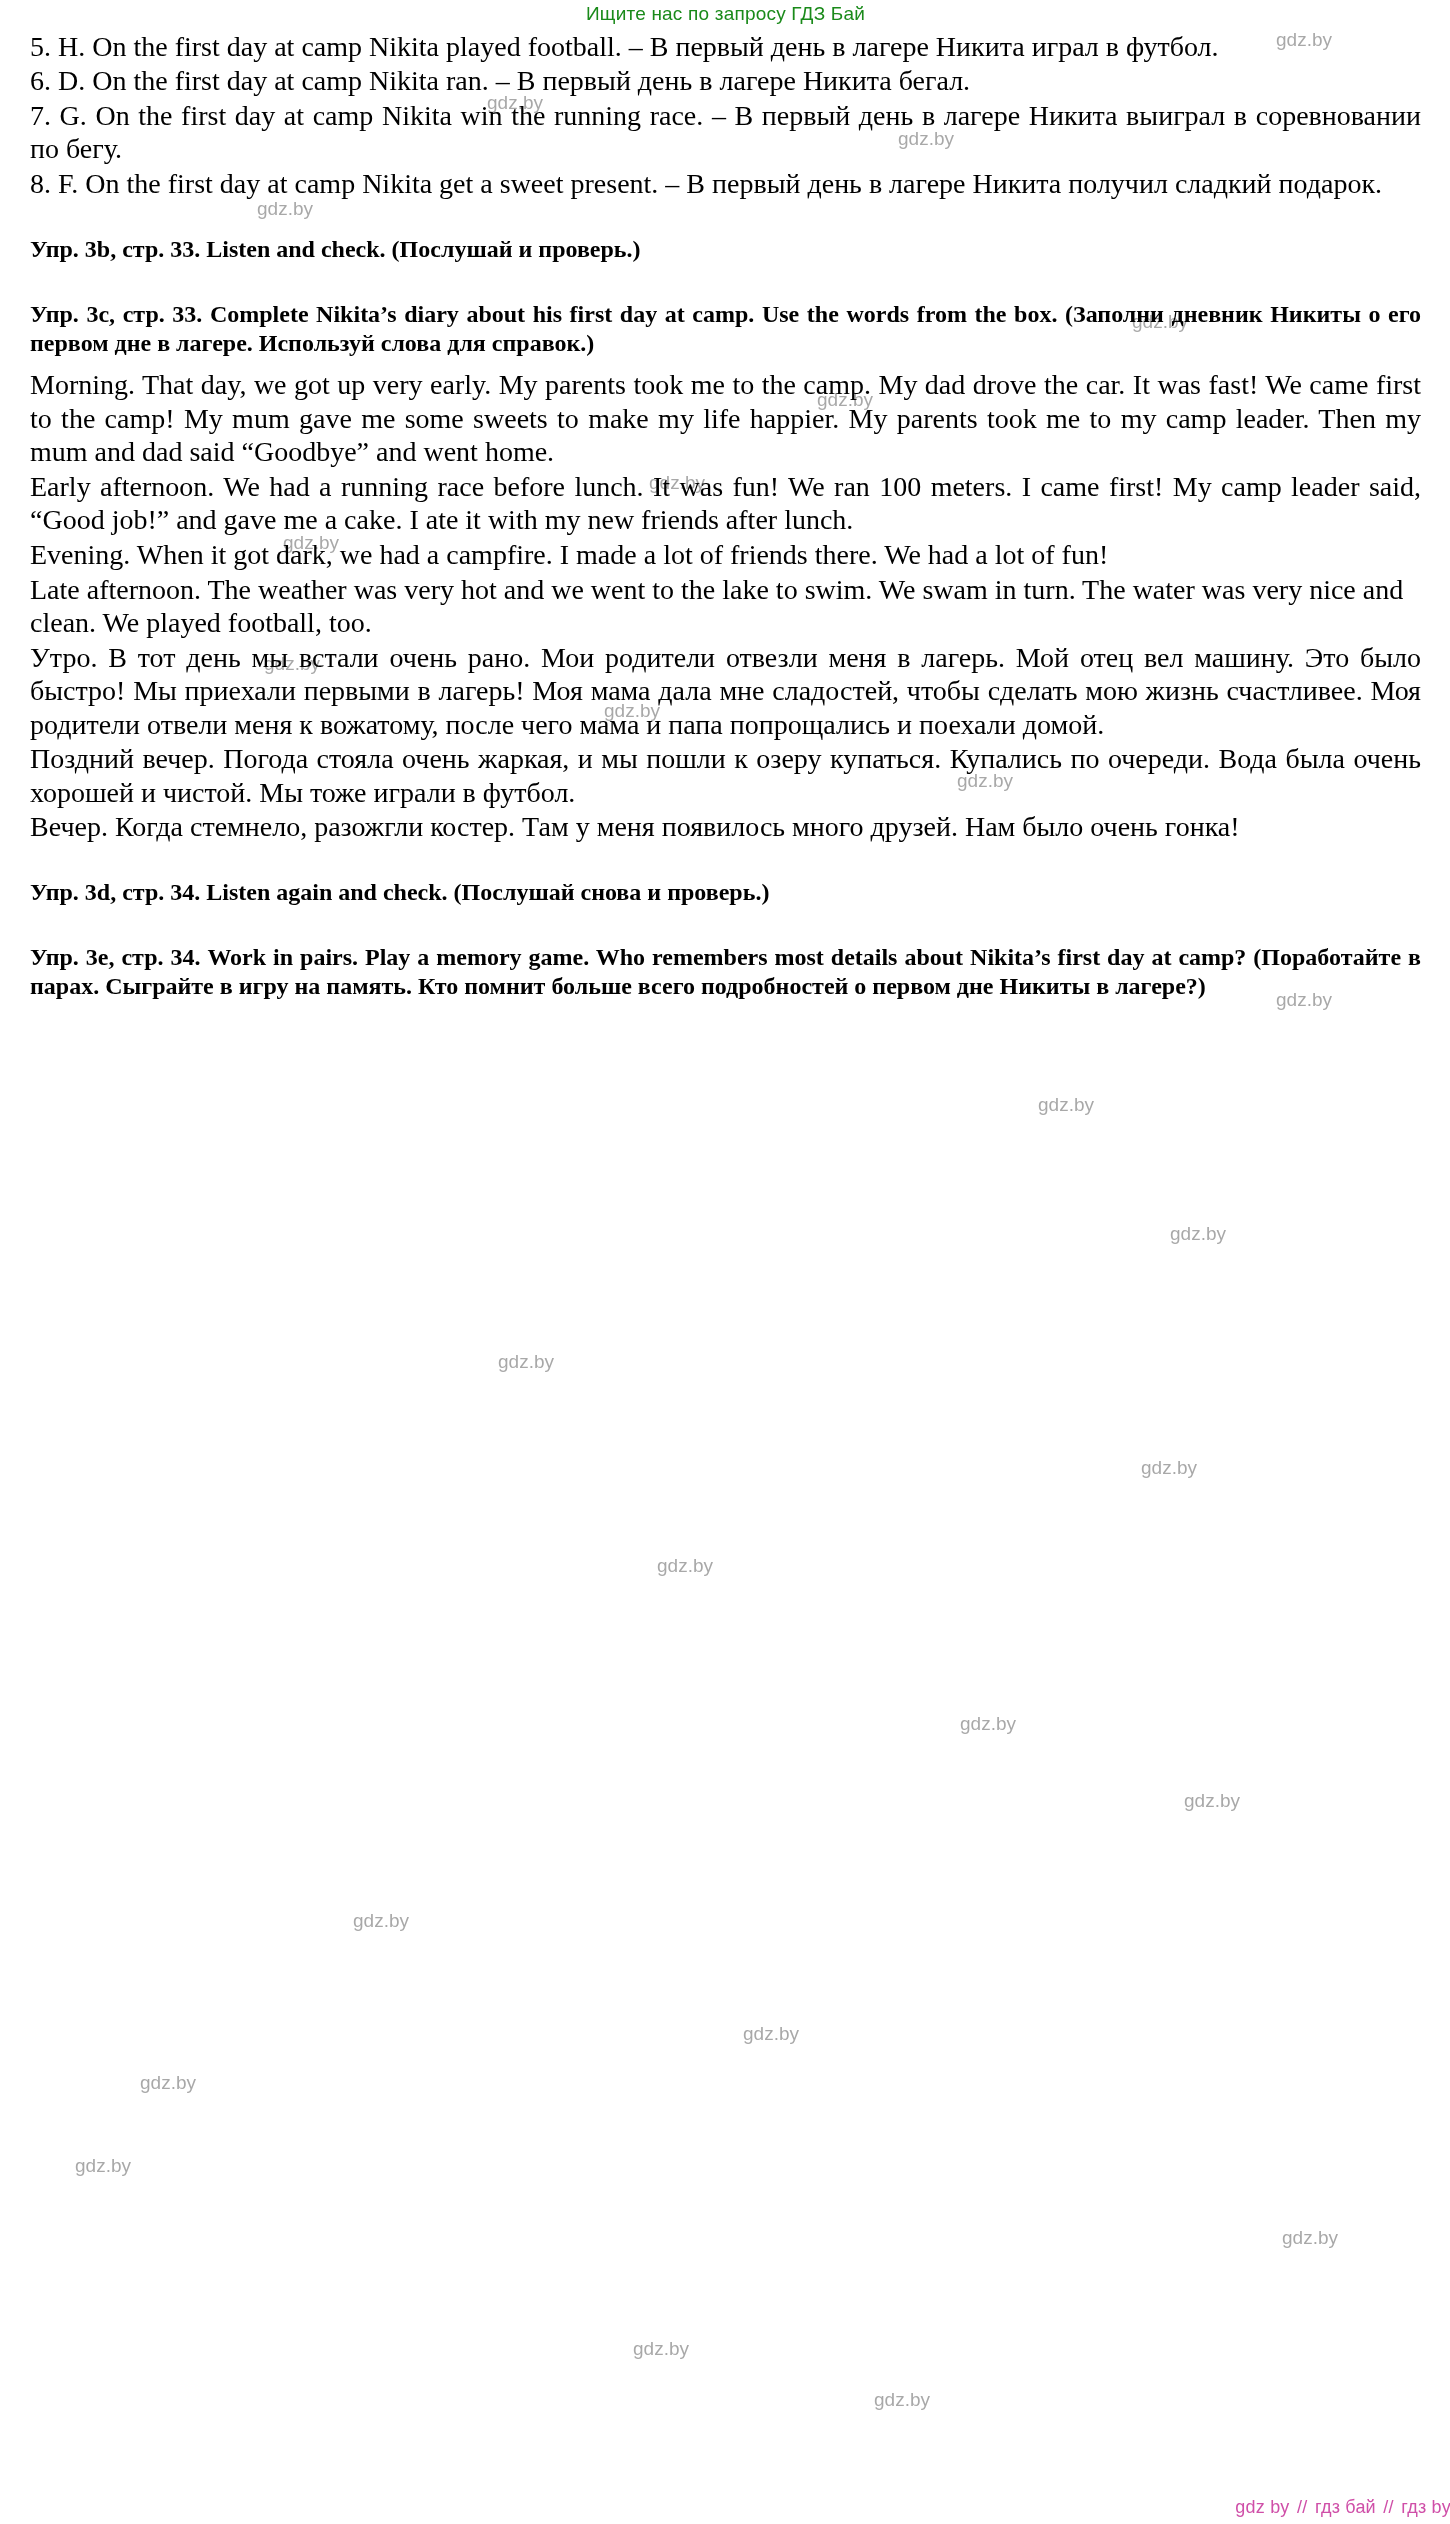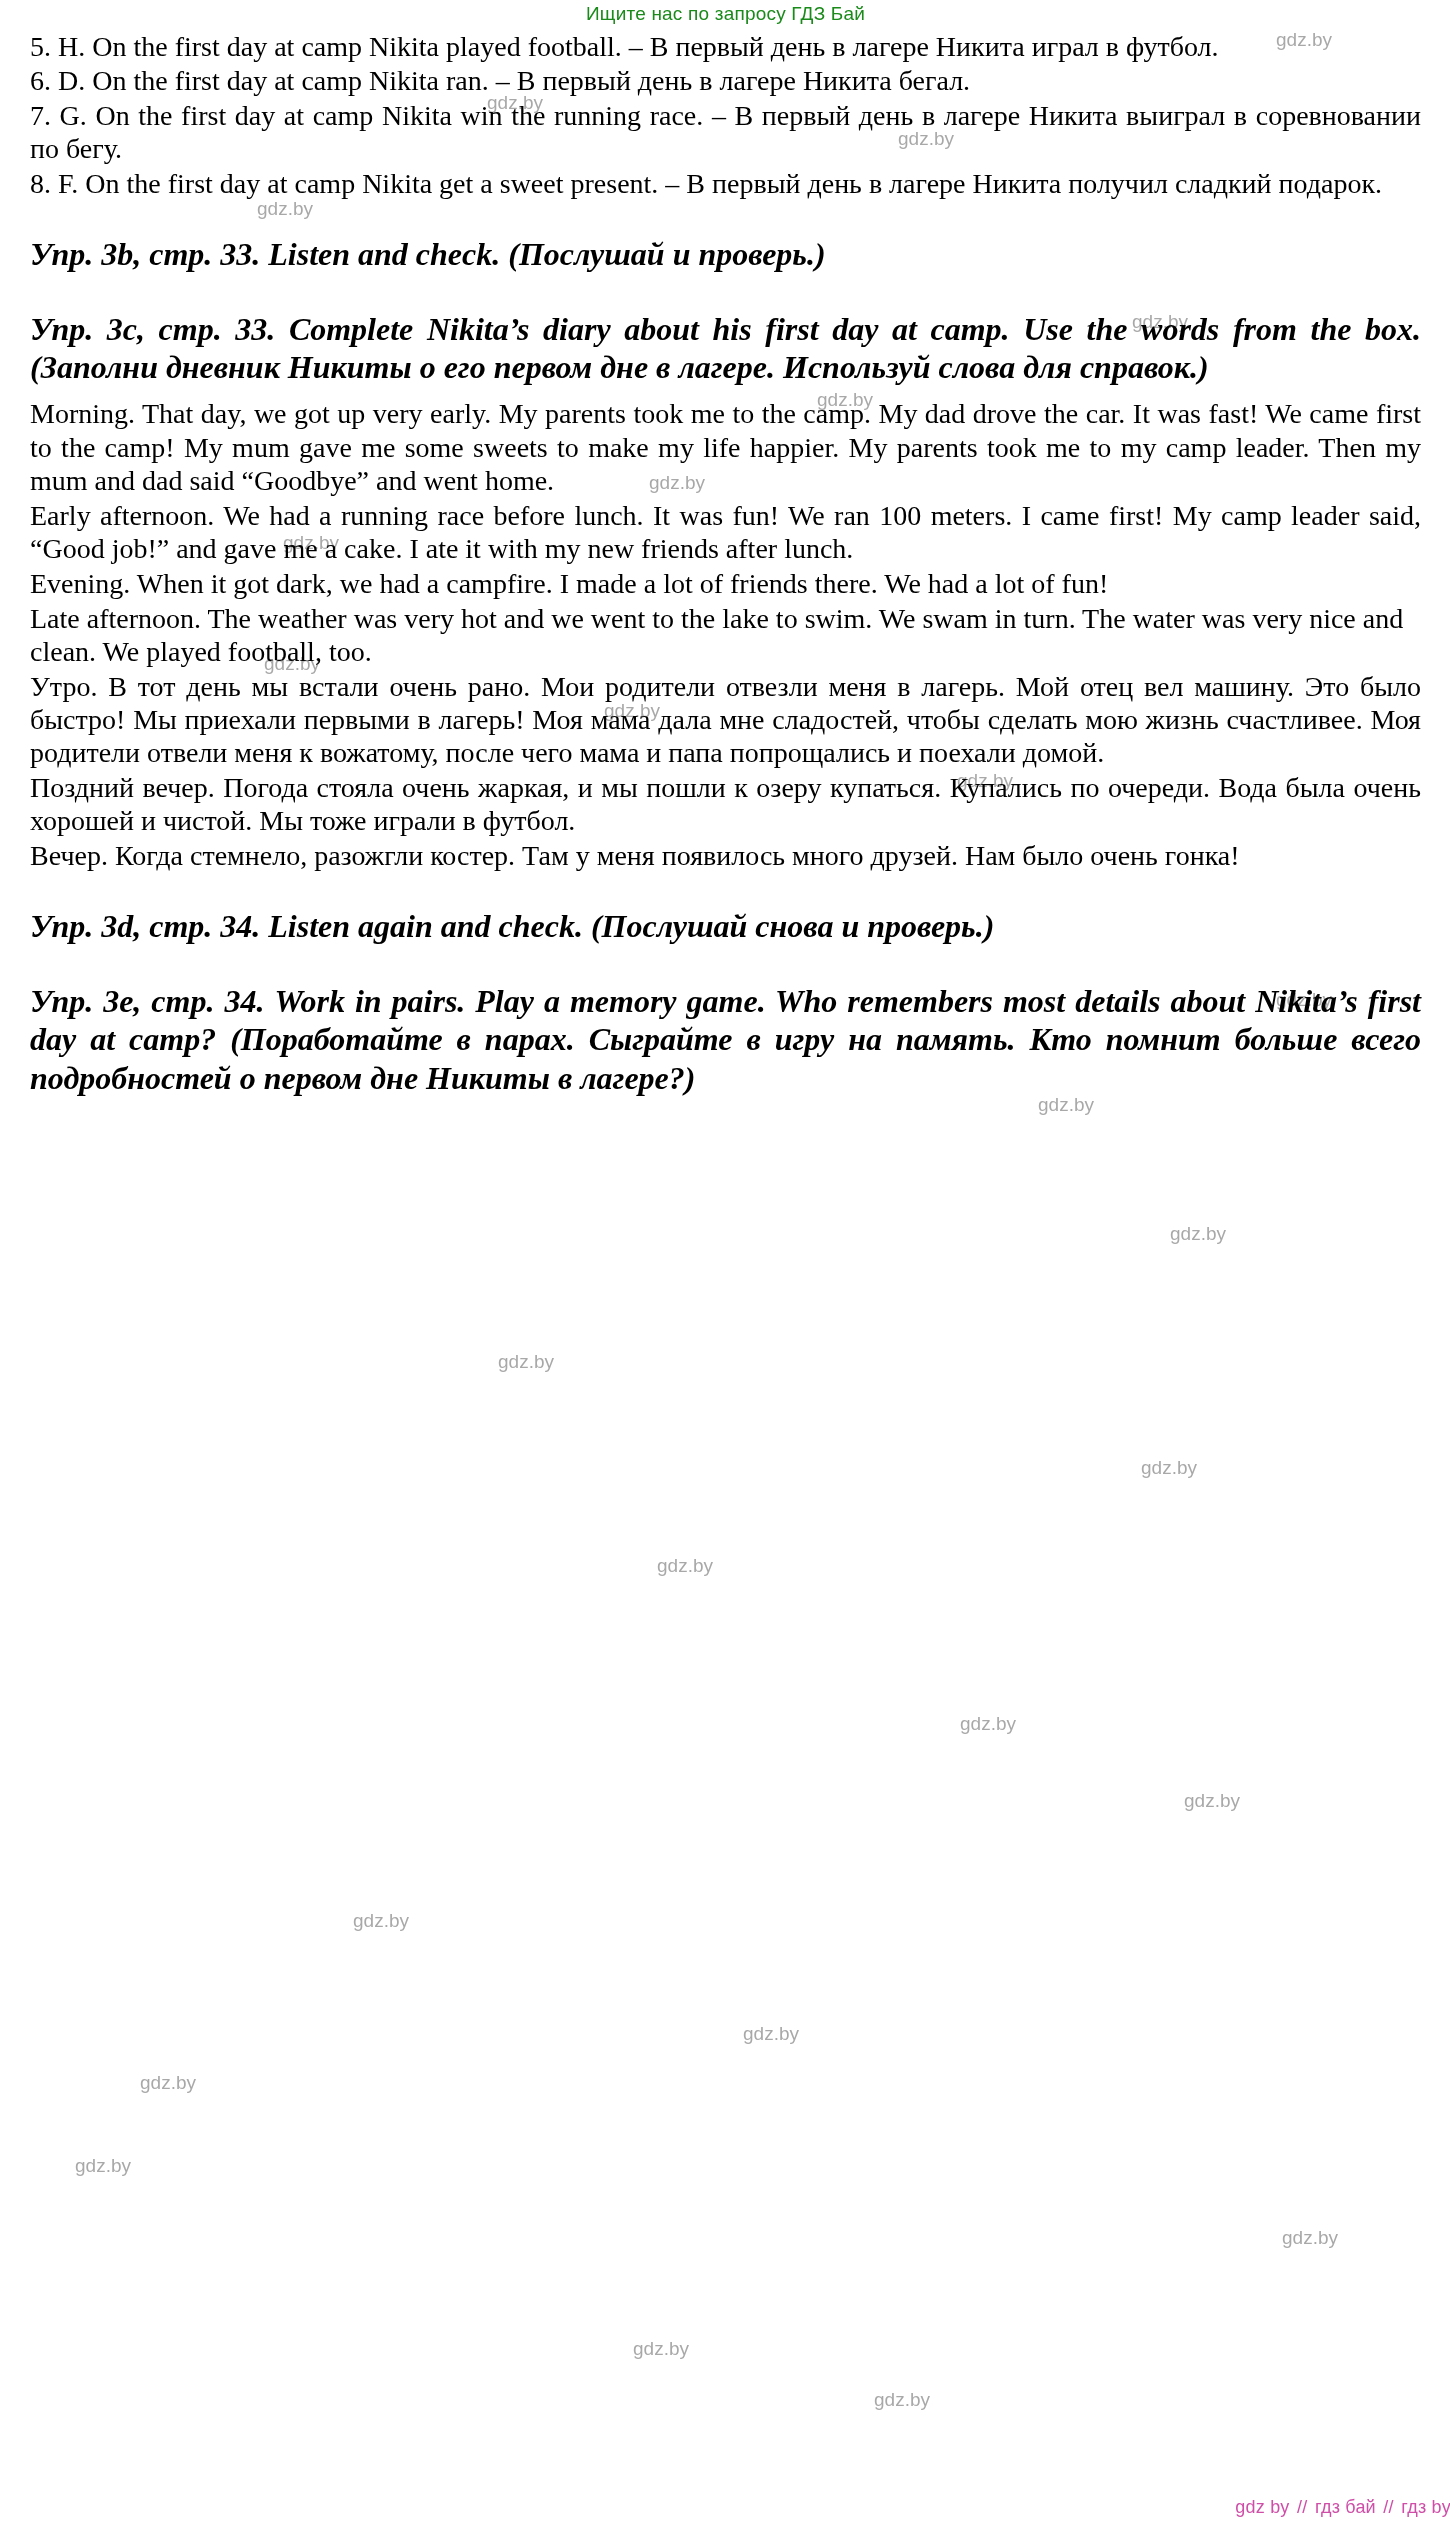--- a/index.html
+++ b/index.html
@@ -38,26 +38,25 @@
     font-size: 28px;
     line-height: 1.19;
     text-align: justify;
     text-justify: inter-word;
   }
   p.block:last-child {
     text-align: left;
   }
   .heading {
     font-weight: bold;
-    font-size: 32px;
+    font-size: 24px;
     line-height: 1.2;
     margin: 16.6px 0 10.6px 0;
     text-align: justify;
     text-justify: inter-word;
-    font-style: italic;
   }
   .heading.single {
     text-align: left;
   }
   .spacer-sm { height: 9px; }
   .spacer-md { height: 16.6px; }
   .watermark {
     position: absolute;
     color: #9a9a9a;
     font-family: "Liberation Sans", sans-serif;

